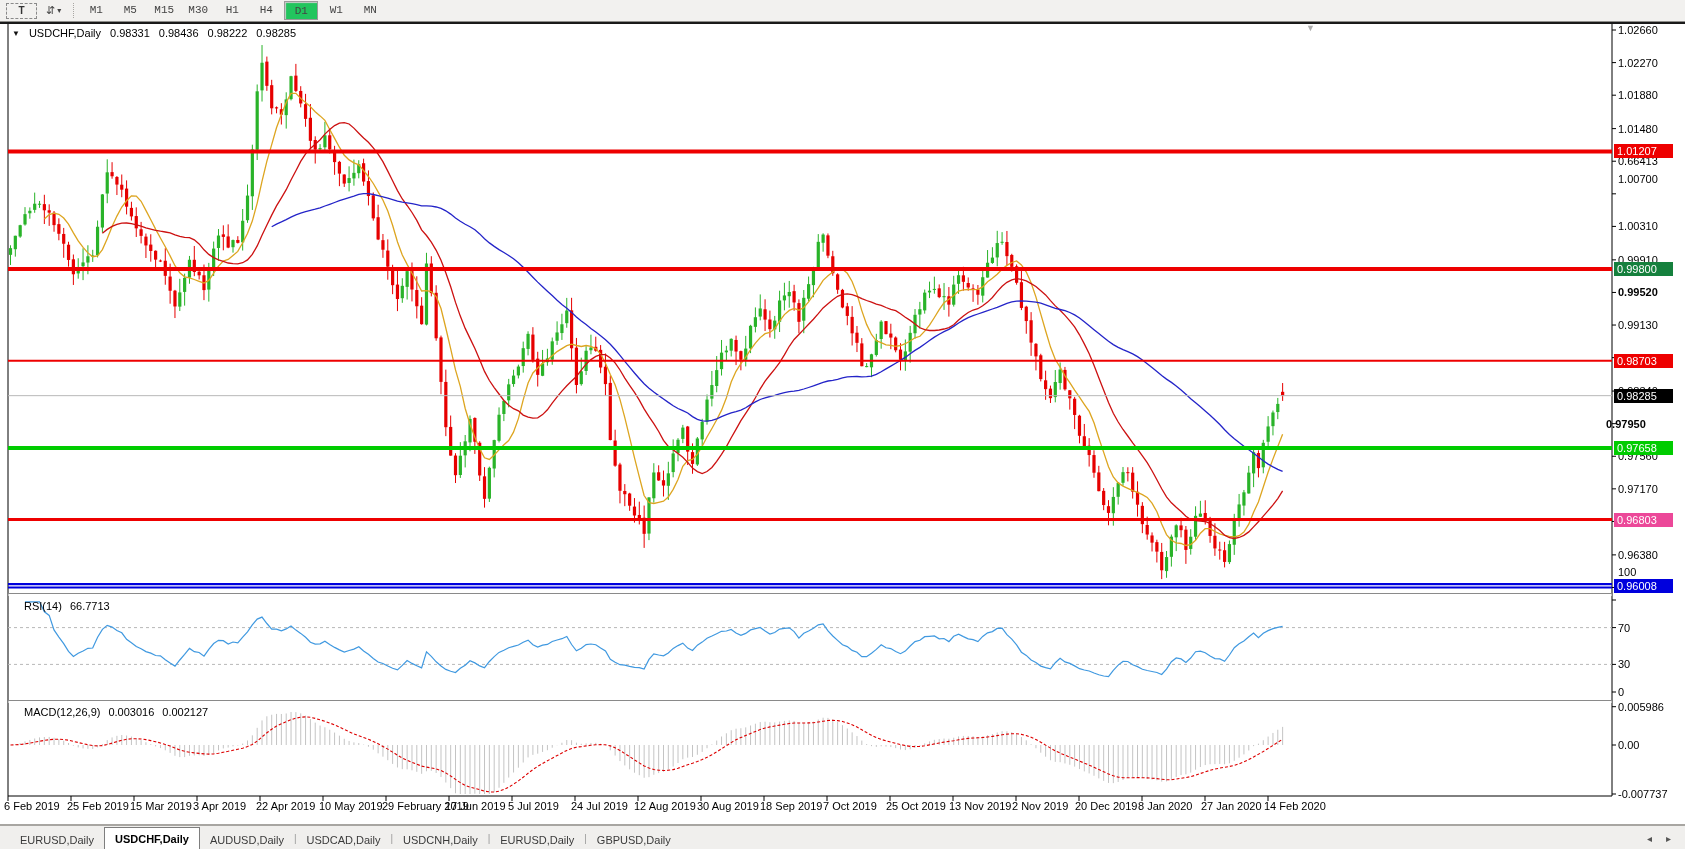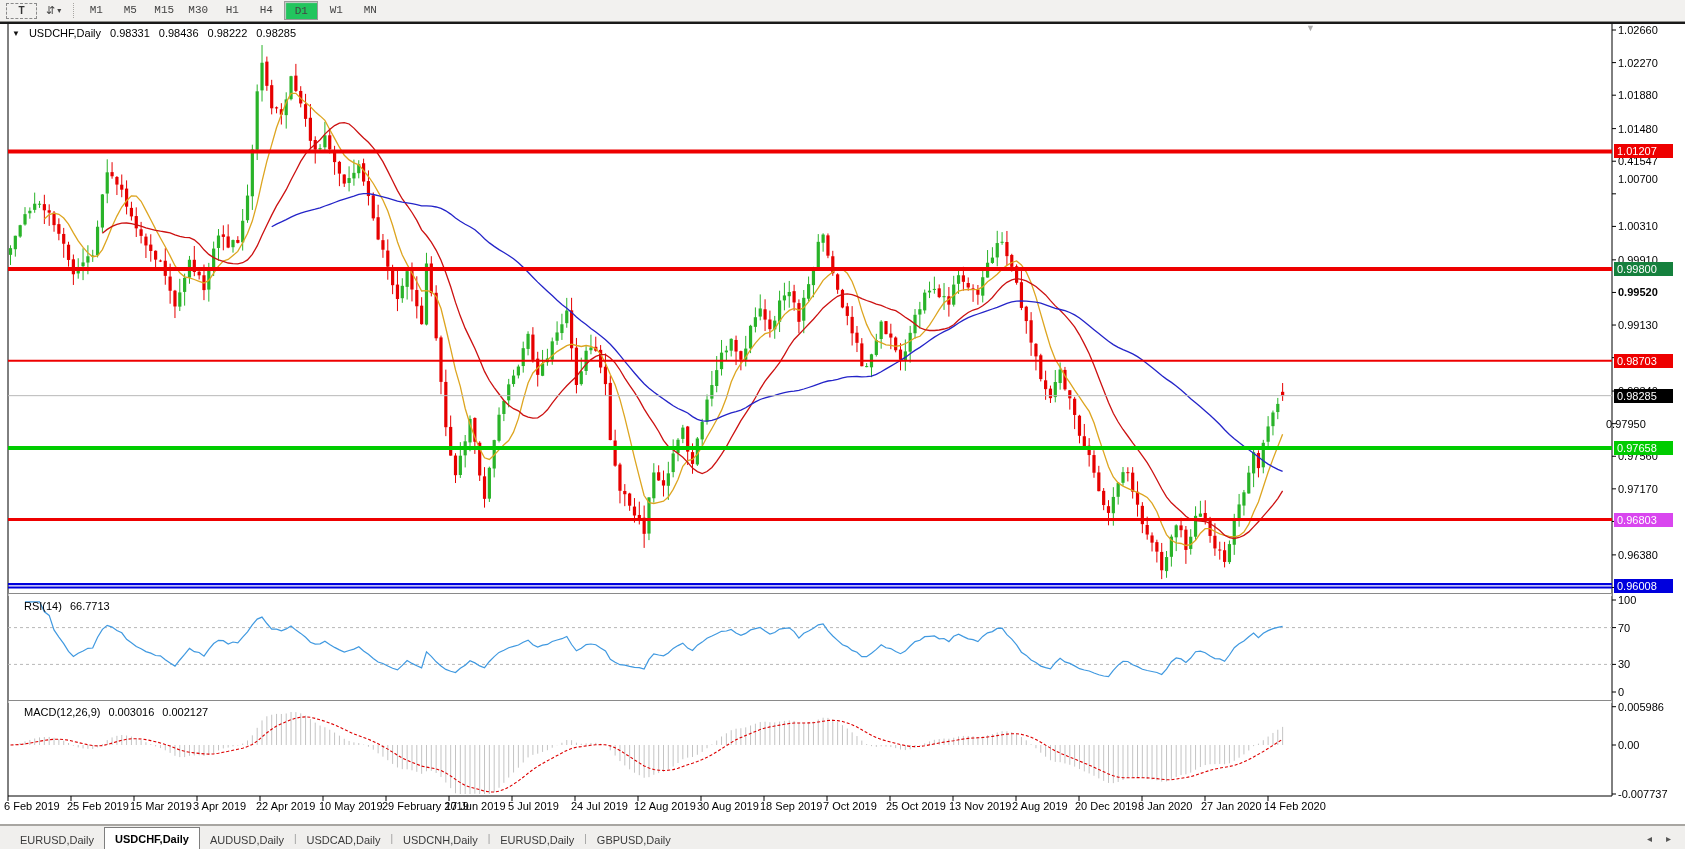--- a/index.html
+++ b/index.html
@@ -954,35 +954,35 @@
     <span>MACD(12,26,9)</span>
       <span>0.003016</span>
       <span>0.002127</span>
   </div>
 
   <div id="labels">
       <div class="lbl" style="left: 1618px; top: 24px;">1.02660</div>
       <div class="lbl" style="left: 1618px; top: 56.5962px;">1.02270</div>
       <div class="lbl" style="left: 1618px; top: 89.1924px;">1.01880</div>
       <div class="lbl" style="left: 1618px; top: 122.624px;">1.01480</div>
-      <div class="lbl" style="left: 1618px; top: 155.221px;">0.41547</div>
+      <div class="lbl" style="left: 1618px; top: 155.221px;">0.66413</div>
       <div class="lbl" style="left: 1618px; top: 173px;">1.00700</div>
       <div class="lbl" style="left: 1618px; top: 220.413px;">1.00310</div>
       <div class="lbl" style="left: 1618px; top: 253.845px;">0.99910</div>
       <div class="lbl" style="left: 1618px; top: 286.441px; font-weight: bold;">0.99520</div>
       <div class="lbl" style="left: 1618px; top: 319.037px;">0.99130</div>
       <div class="lbl" style="left: 1618px; top: 351.634px;">0.98740</div>
       <div class="lbl" style="left: 1618px; top: 385.066px;">0.98340</div>
-      <div class="lbl" style="left: 1606px; top: 417.662px;">0.97950</div>
+      <div class="lbl" style="left: 1606px; top: 417.662px; font-weight: bold;">0.97950</div>
       <div class="lbl" style="left: 1618px; top: 450.258px;">0.97560</div>
       <div class="lbl" style="left: 1618px; top: 482.854px;">0.97170</div>
       <div class="lbl" style="left: 1618px; top: 515.45px;">0.96780</div>
       <div class="lbl" style="left: 1618px; top: 548.882px;">0.96380</div>
       <div class="lbl" style="left: 1618px; top: 581.479px;">0.95990</div>
-      <div class="lbl" style="left: 1618px; top: 594px; text-align: right;">100</div>
+      <div class="lbl" style="left: 1618px; top: 566px; text-align: right;">100</div>
       <div class="lbl" style="left: 1618px; top: 621.6px;">70</div>
       <div class="lbl" style="left: 1618px; top: 658.4px;">30</div>
       <div class="lbl" style="left: 1618px; top: 686px;">0</div>
       <div class="lbl" style="left: 1618px; top: 700.69px;">0.005986</div>
       <div class="lbl" style="left: 1618px; top: 739px;">0.00</div>
       <div class="lbl" style="left: 1618px; top: 788px;">-0.007737</div>
       <div class="lbl" style="left: 4px; top: 800px;">6 Feb 2019</div>
       <div class="lbl" style="left: 67px; top: 800px;">25 Feb 2019</div>
       <div class="lbl" style="left: 130px; top: 800px;">15 Mar 2019</div>
       <div class="lbl" style="left: 193px; top: 800px;">3 Apr 2019</div>
@@ -991,31 +991,31 @@
       <div class="lbl" style="left: 382px; top: 800px;">29 February 2019</div>
       <div class="lbl" style="left: 445px; top: 800px;">17 Jun 2019</div>
       <div class="lbl" style="left: 508px; top: 800px;">5 Jul 2019</div>
       <div class="lbl" style="left: 571px; top: 800px;">24 Jul 2019</div>
       <div class="lbl" style="left: 634px; top: 800px;">12 Aug 2019</div>
       <div class="lbl" style="left: 697px; top: 800px;">30 Aug 2019</div>
       <div class="lbl" style="left: 760px; top: 800px;">18 Sep 2019</div>
       <div class="lbl" style="left: 823px; top: 800px;">7 Oct 2019</div>
       <div class="lbl" style="left: 886px; top: 800px;">25 Oct 2019</div>
       <div class="lbl" style="left: 949px; top: 800px;">13 Nov 2019</div>
-      <div class="lbl" style="left: 1012px; top: 800px;">2 Aug 2019</div>
+      <div class="lbl" style="left: 1012px; top: 800px;">2 Nov 2019</div>
       <div class="lbl" style="left: 1075px; top: 800px;">20 Dec 2019</div>
       <div class="lbl" style="left: 1138px; top: 800px;">8 Jan 2020</div>
       <div class="lbl" style="left: 1201px; top: 800px;">27 Jan 2020</div>
       <div class="lbl" style="left: 1264px; top: 800px;">14 Feb 2020</div>
       <div class="tag" style="top: 144.442px; background: rgb(238, 0, 0);">1.01207</div>
       <div class="tag" style="top: 262.039px; background: #15803d;">0.99800</div>
       <div class="tag" style="top: 353.726px; background: rgb(238, 0, 0);">0.98703</div>
       <div class="tag" style="top: 388.662px; background: rgb(0, 0, 0);">0.98285</div>
       <div class="tag" style="top: 441.067px; background: rgb(0, 204, 0);">0.97658</div>
-      <div class="tag" style="top: 512.528px; background: #d946ef;">0.96803</div>
+      <div class="tag" style="top: 512.528px; background: #ec4899;">0.96803</div>
       <div class="tag" style="top: 578.974px; background: rgb(0, 0, 221);">0.96008</div>
     </div>
 
   <div id="tabbar">
     <div id="tabspacer"></div>
     <div id="tabs" style="display:flex;align-items:flex-end;">
         <div class="tab">EURUSD,Daily</div>
         <div class="tab active">USDCHF,Daily</div>
         <div class="tab">AUDUSD,Daily</div>
         <span class="tabsep">|</span>

